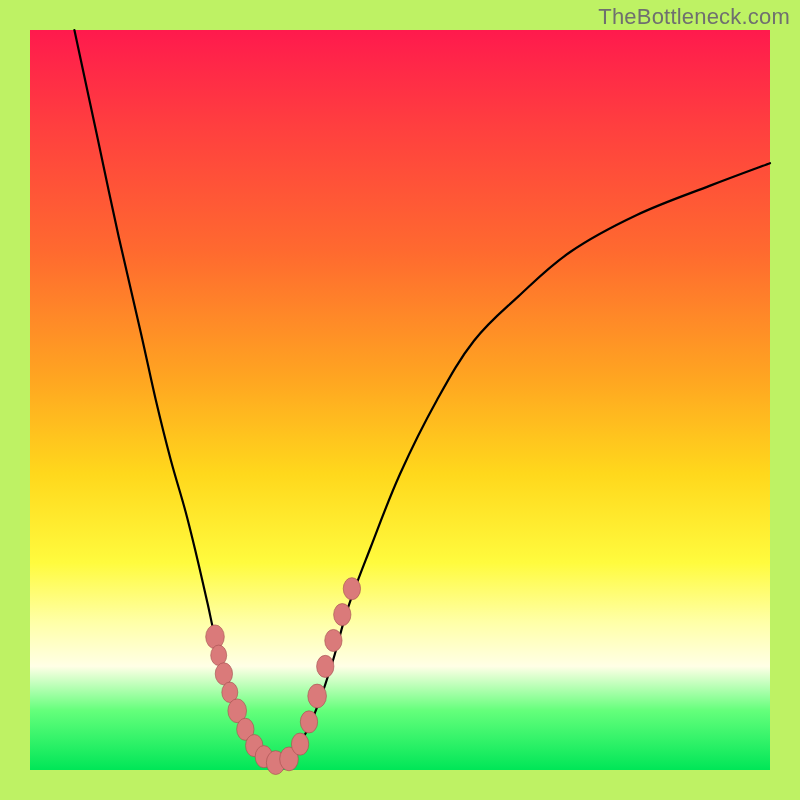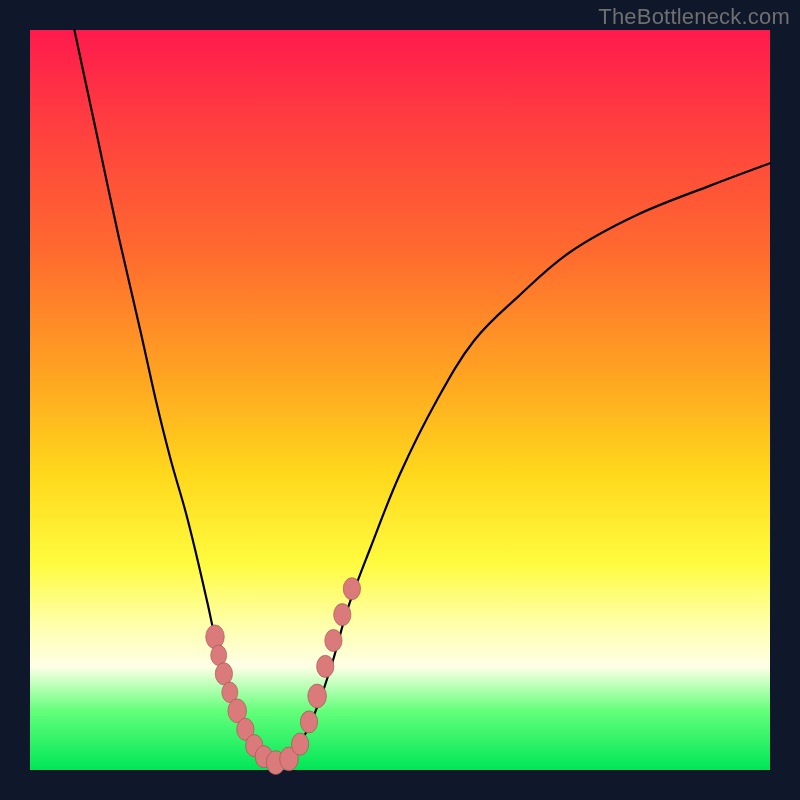--- a/index.html
+++ b/index.html
@@ -8,21 +8,21 @@
     width: 800px;
     height: 800px;
     background: #000;
     overflow: hidden;
     font-family: Arial, Helvetica, sans-serif;
   }
   .frame {
     position: absolute;
     left: 0; top: 0;
     width: 800px; height: 800px;
-    background: #0f172a;
+    background: #bef264;
   }
   .plot-area {
     position: absolute;
     left: 30px;
     top: 30px;
     width: 740px;
     height: 740px;
     background: linear-gradient(to bottom,
       #ff1a4d 0%,
       #ff3f3f 13%,

